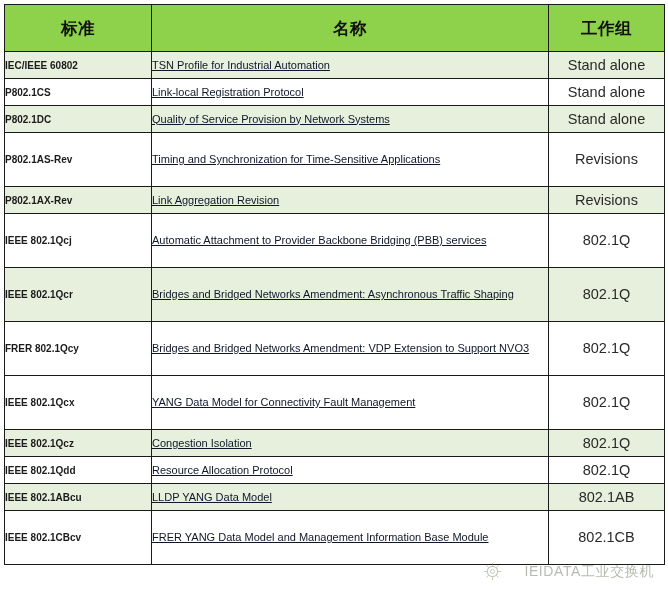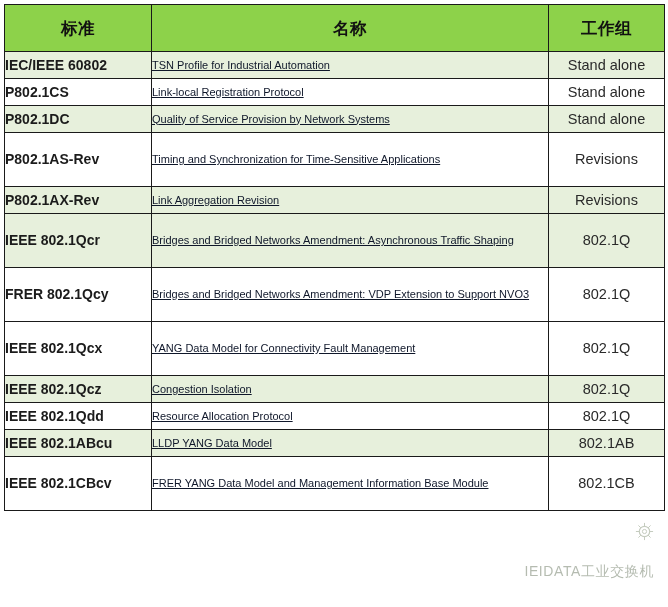--- a/index.html
+++ b/index.html
@@ -51,21 +51,21 @@
     letter-spacing: 0.5px;
     margin-left: 29px;
   }
   thead th .hdr-txt { display: block; line-height: 46px; }
 
   tbody tr.alt td { background: #E7F0DC; }
   tbody tr.plain td { background: #FFFFFF; }
 
   td.std-cell {
     font-weight: bold;
-    font-size: 14px;
+    font-size: 10px;
     color: #1b1b1b;
     padding: 3px 6px 3px 7px;
     line-height: 19px;
   }
   td.name-cell {
     font-size: 11px;
     color: #0f172a;
     padding: 3px 6px 3px 9px;
     line-height: 23px;
     text-decoration: underline;
@@ -85,21 +85,20 @@
   #watermark {
     position: absolute;
     right: 14px;
     bottom: 26px;
     display: flex;
     align-items: flex-end;
     gap: 22px;
     opacity: 0.45;
     pointer-events: none;
     user-select: none;
-    flex-direction: column;
   }
   #watermark .wm-logo {
     width: 19px; height: 19px;
     position: relative;
     flex: 0 0 auto;
   }
   #watermark .wm-logo svg { display:block; }
   #watermark .wm-text {
     font-size: 14px;
     color: #5c6b52;
@@ -151,20 +150,25 @@
         <tr class="plain h2">
           <td class="std-cell">P802.1AS-Rev</td>
           <td class="name-cell">Timing and Synchronization for Time-Sensitive Applications</td>
           <td class="wg-cell">Revisions</td>
         </tr>
         <tr class="alt h1">
           <td class="std-cell">P802.1AX-Rev</td>
           <td class="name-cell">Link Aggregation Revision</td>
           <td class="wg-cell">Revisions</td>
         </tr>
+        <tr class="plain h2">
+          <td class="std-cell">IEEE 802.1Qcj</td>
+          <td class="name-cell">Automatic Attachment to Provider Backbone Bridging (PBB) services</td>
+          <td class="wg-cell">802.1Q</td>
+        </tr>
         <tr class="alt h2">
           <td class="std-cell">IEEE 802.1Qcr</td>
           <td class="name-cell">Bridges and Bridged Networks Amendment: Asynchronous Traffic Shaping</td>
           <td class="wg-cell">802.1Q</td>
         </tr>
         <tr class="plain h2">
           <td class="std-cell">FRER 802.1Qcy</td>
           <td class="name-cell">Bridges and Bridged Networks Amendment: VDP Extension to Support NVO3</td>
           <td class="wg-cell">802.1Q</td>
         </tr>

